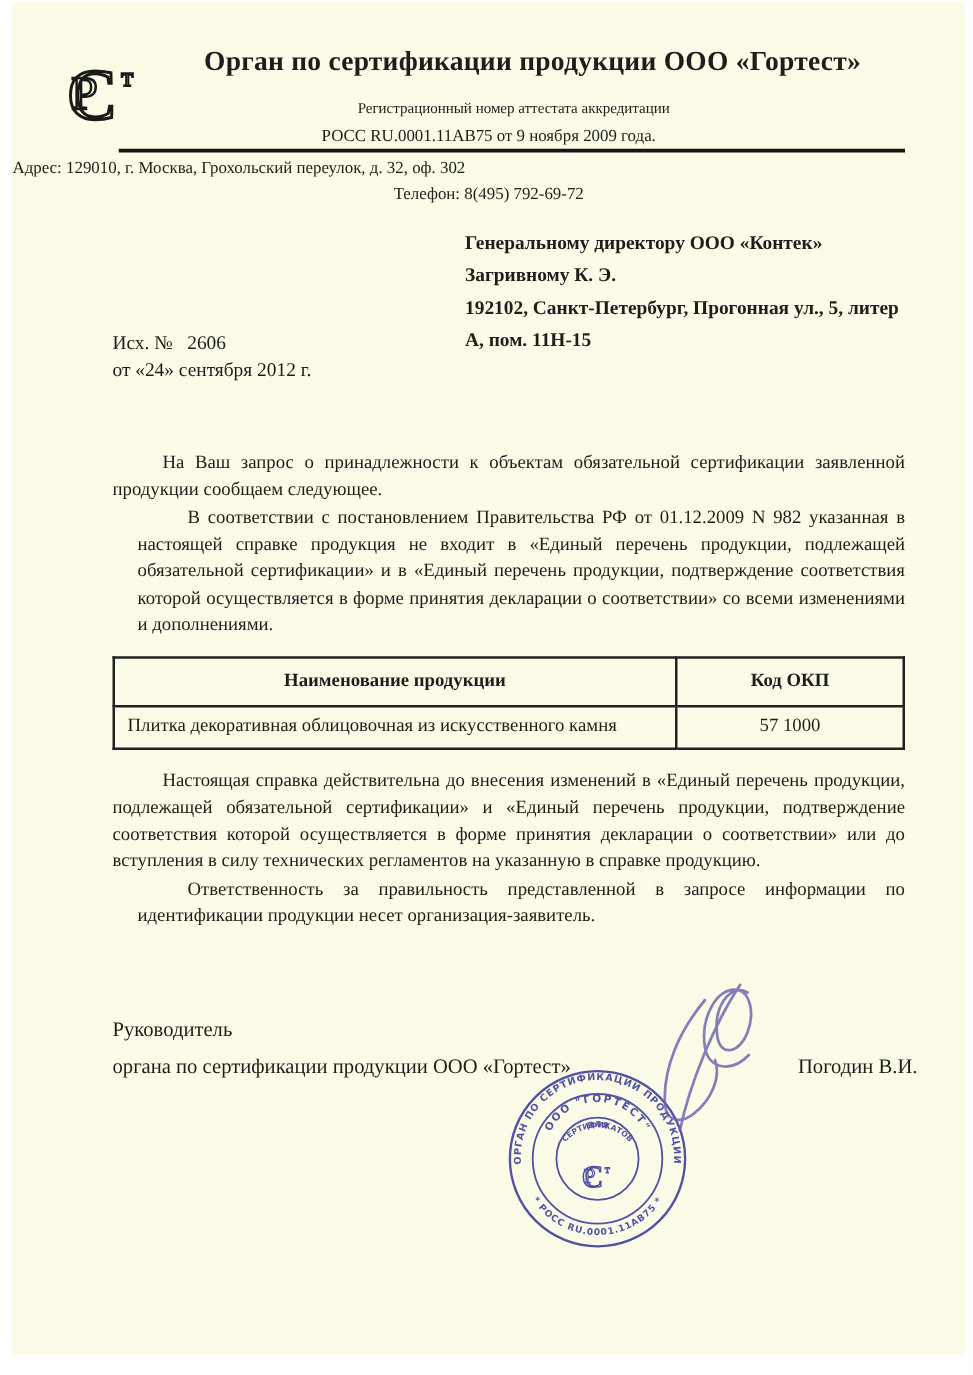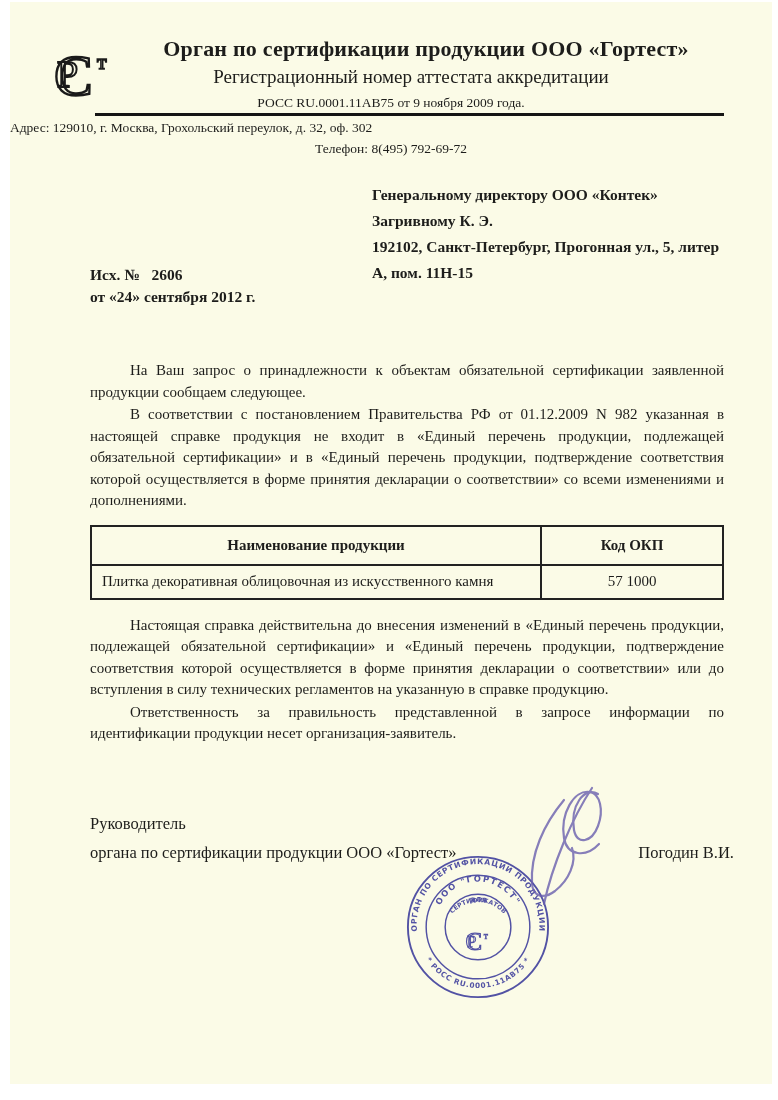--- a/index.html
+++ b/index.html
@@ -3,33 +3,33 @@
 <meta charset="utf-8">
 <style>
   html,body{margin:0;padding:0;background:#ffffff;}
   .canvas{position:relative;width:778px;height:1100px;background:#ffffff;overflow:hidden;
           font-family:"Liberation Serif","DejaVu Serif",serif;color:#1d1d1b;}
   .page{position:absolute;left:10px;top:2px;right:6px;bottom:16px;background:#fbfbe7;}
   
   .header{position:absolute;left:0;top:34px;width:100%;}
   .logo{position:absolute;left:36px;top:0px;}
   .org-title{text-align:center;padding-left:70px;font-weight:bold;font-size:22px;letter-spacing:.2px;}
-  .reg-label{text-align:center;padding-left:40px;font-size:19px;margin-top:4px;}
+  .reg-label{text-align:center;padding-left:40px;font-size:12px;margin-top:17px;}
   .reg-number{text-align:center;font-size:13.5px;margin-top:7px;}
   .head-rule{margin:2px auto 0 85px;width:629px;height:0;border-top:3px solid #151515;}
   .address{text-align:left;font-size:13.5px;margin-top:4px;}
   .phone{text-align:center;font-size:13.5px;margin-top:5px;}
   
   .recipient{position:absolute;left:362px;top:180px;width:362px;font-weight:bold;font-size:15.5px;line-height:26px;}
-  .outgoing{position:absolute;left:80px;top:262px;font-weight:bold;font-size:15.5px;line-height:22px;}
+  .outgoing{position:absolute;left:80px;top:262px;font-weight:normal;font-size:15.5px;line-height:22px;}
   
   .doc-title{position:absolute;left:0;top:323px;width:100%;text-align:center;font-weight:bold;font-size:16.5px;letter-spacing:.5px;}
   .body-flow{position:absolute;left:80px;top:358px;width:634px;font-size:15px;line-height:21.5px;}
   .para{margin:0;text-align:justify;text-indent:40px;}
-  .para + .para{margin-top:1px;}
+  .para + .para{margin-top:1px;margin-left:20px;}
   
   .prod-table{width:100%;border-collapse:collapse;margin:13px 0 15px 0;background:transparent;}
   .prod-table th,.prod-table td{border:2px solid #222;font-size:15px;}
   .prod-table th{font-weight:bold;text-align:center;padding:8px 4px;border-radius:18px;}
   .prod-table td.name{text-align:left;padding:4px 10px;}
   .prod-table td.code{text-align:center;padding:5px 4px;width:172px;}
   
   .sig-block{position:absolute;left:80px;top:812px;width:644px;font-size:16.5px;}
   .sig-row{display:flex;justify-content:space-between;margin-top:9px;}
   .stamp{position:absolute;left:392px;top:852px;opacity:.88;}

